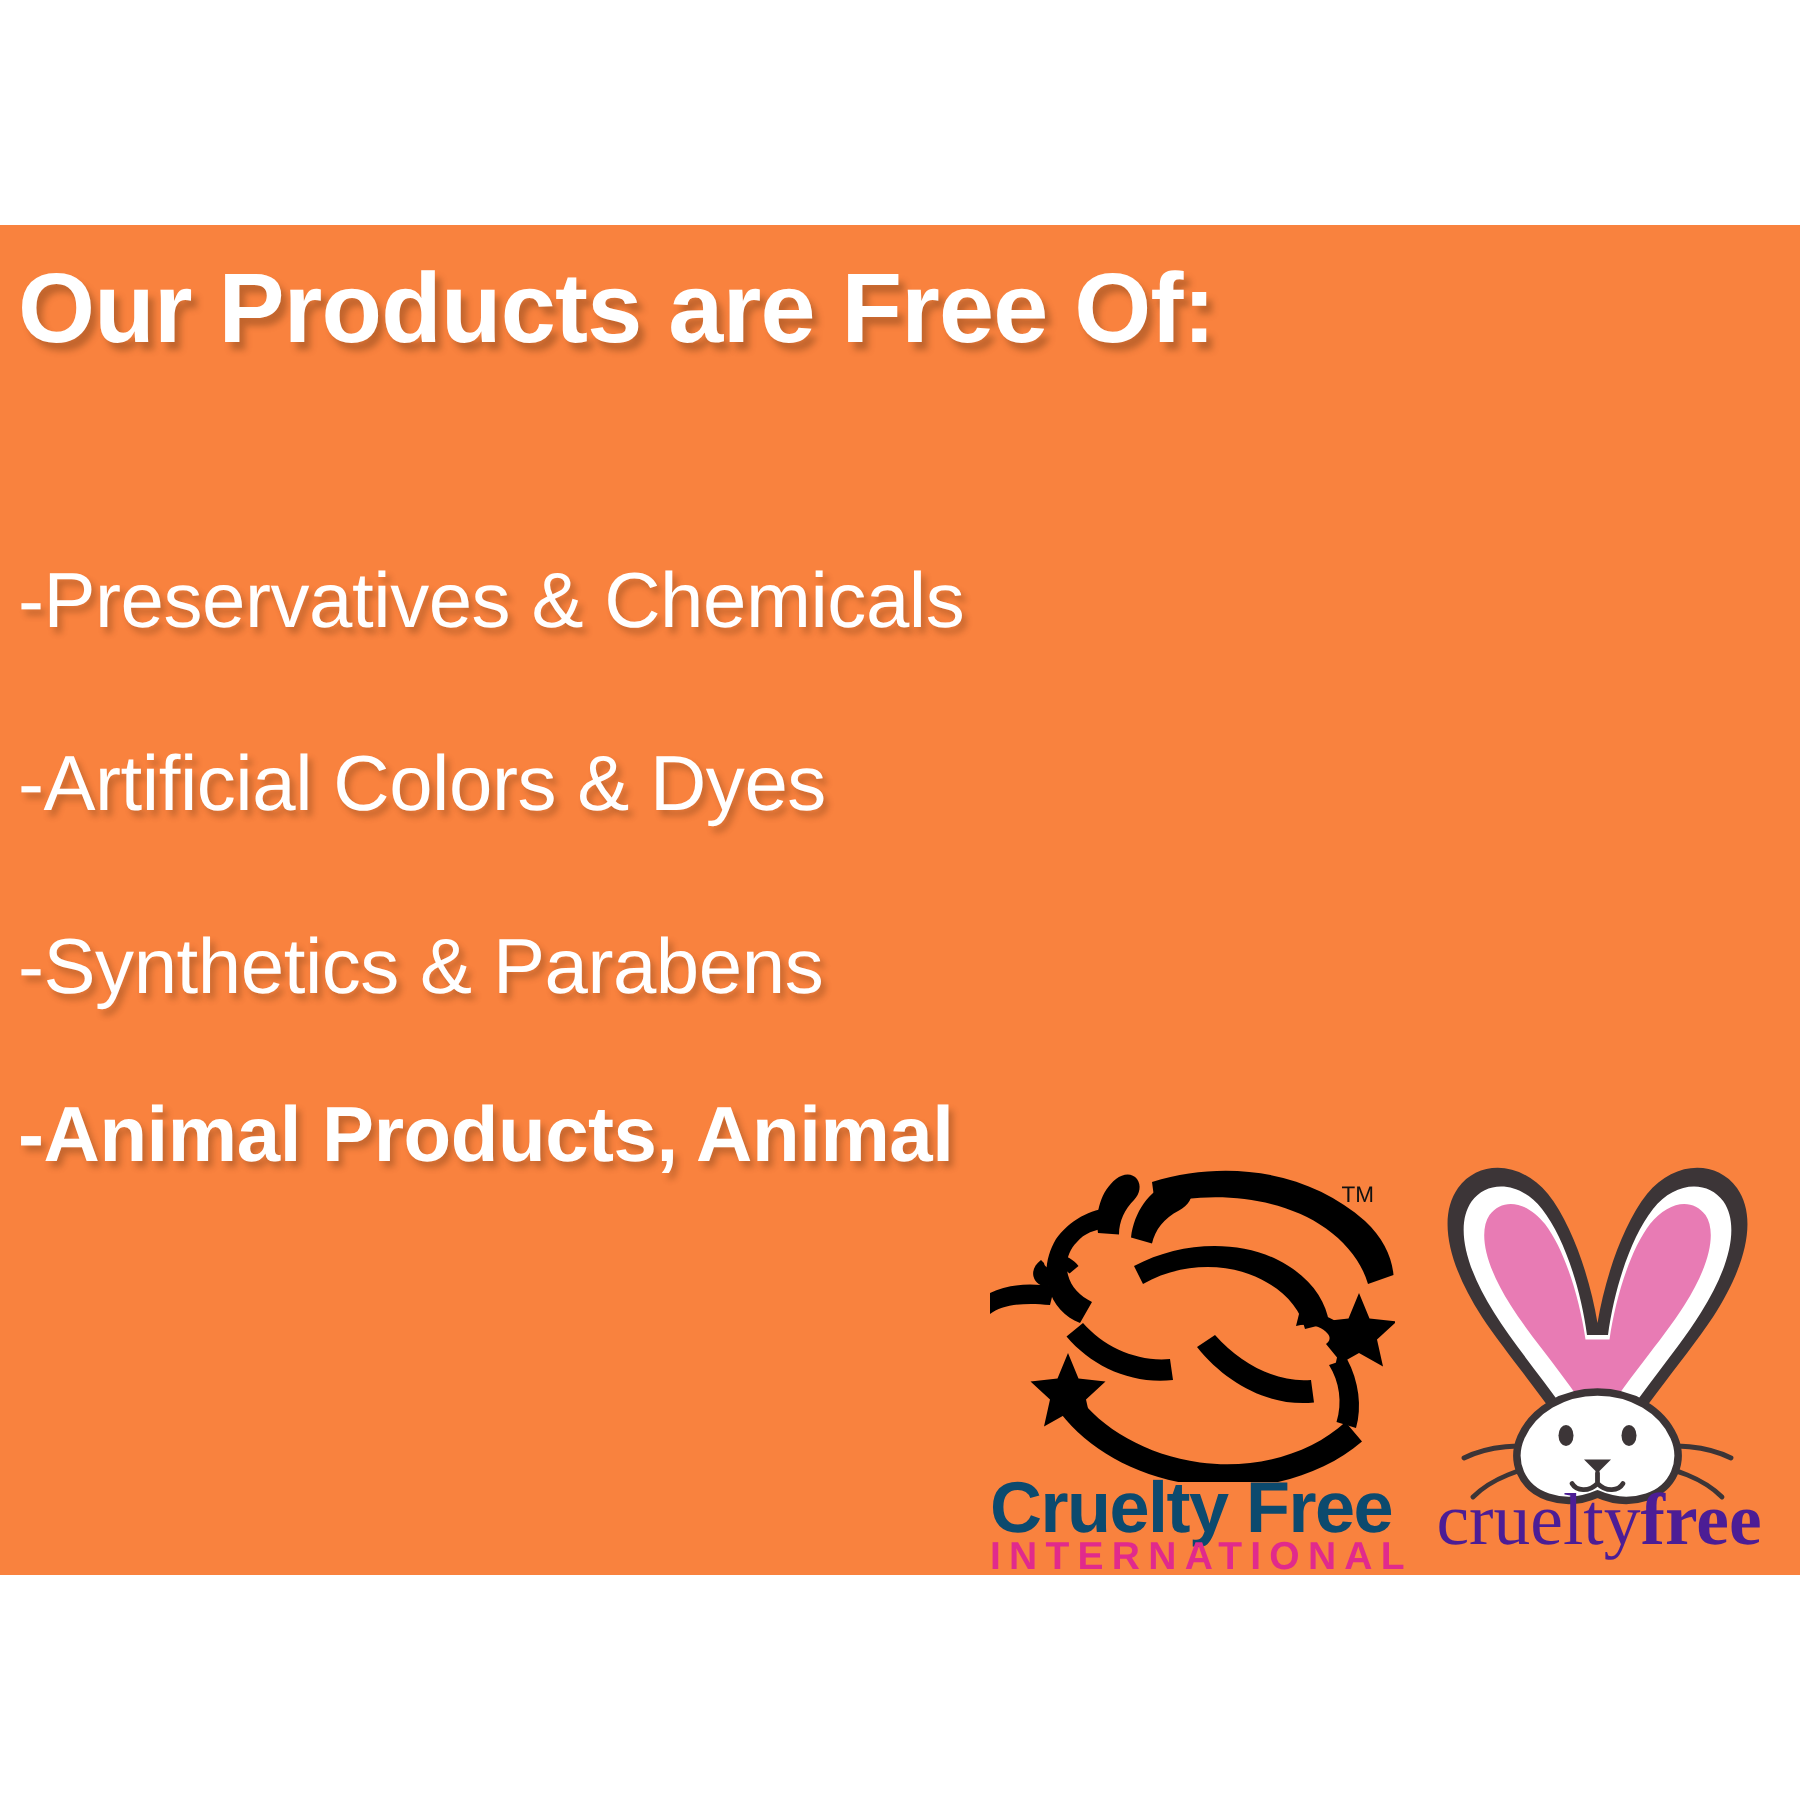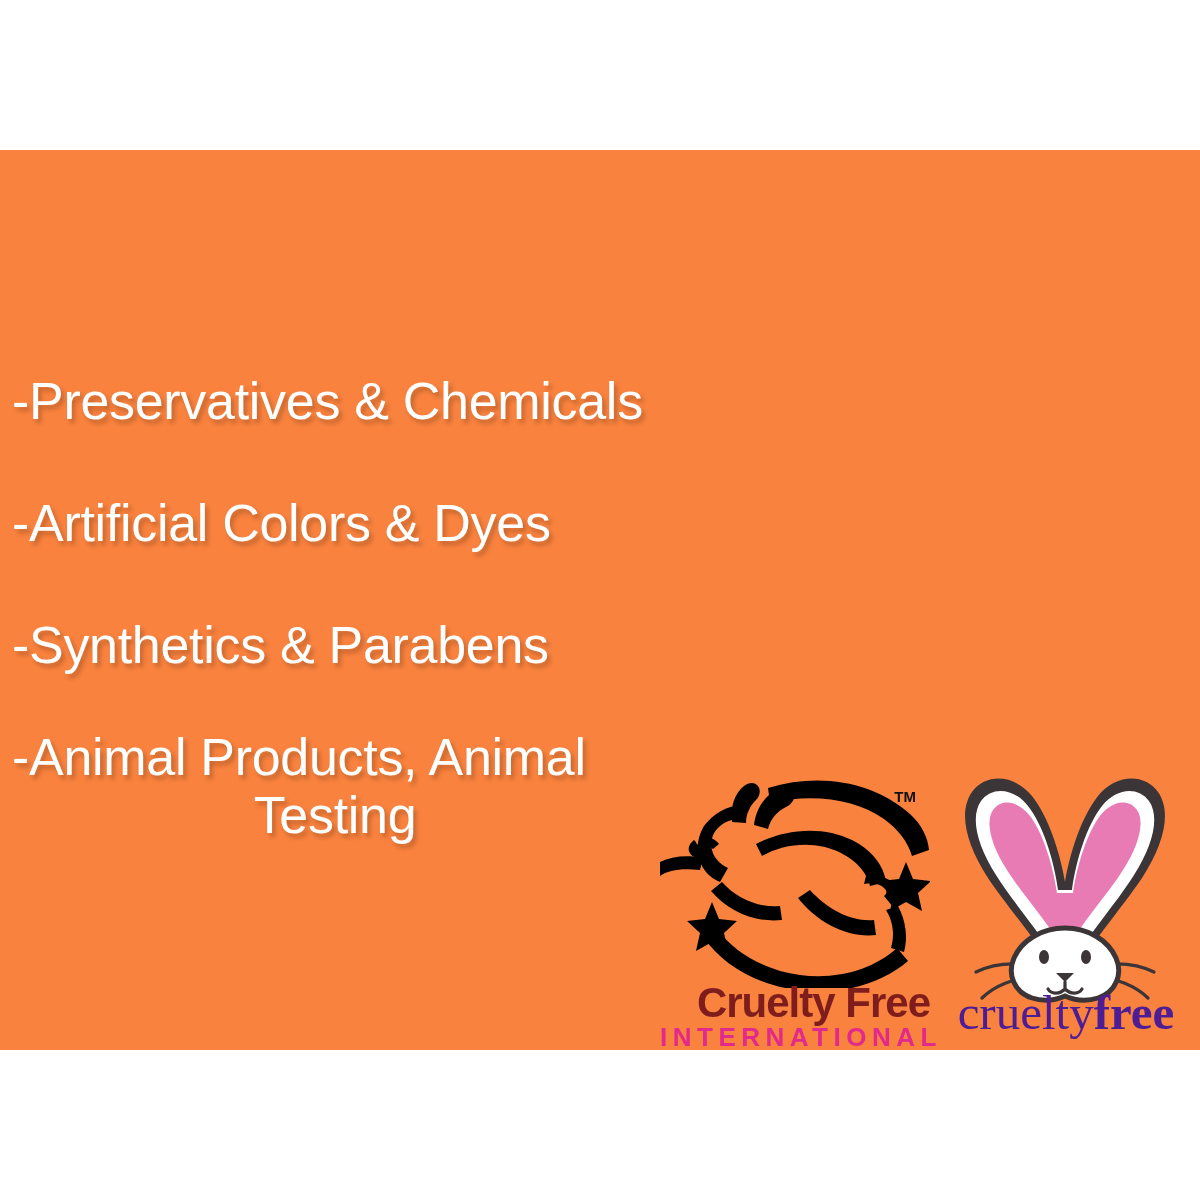--- a/index.html
+++ b/index.html
@@ -59,50 +59,50 @@
   #bullet-0 { left: 12px; top: 222px; }
   #bullet-1 { left: 12px; top: 344px; }
   #bullet-2 { left: 12px; top: 466px; }
   #bullet-3 {
     left: 12px;
     top: 578px;
     width: 646px;
     text-align: center;
     white-space: normal;
   }
-  #bullet-3 .ln1 { display: block; text-align: left; }
+  #bullet-3 .ln1 { display: block; text-align: left; font-weight: bold; }
   #bullet-3 .ln2 { display: block; }
   #bullet-3 .ln3 { display: block; }
 
   
   #logo-cfi {
     position: absolute;
     left: 660px;
     top: 620px;
     width: 270px;
     height: 290px;
   }
   #cfi-mark { position: absolute; left: 0; top: 0; width: 270px; height: 218px; }
   #cfi-tm {
     position: absolute;
     right: 14px;
     top: 18px;
     font-size: 15px;
-    font-weight: bold;
+    font-weight: normal;
     color: #111111;
     letter-spacing: 0px;
   }
   #cfi-word {
     position: absolute;
     left: 0; top: 212px;
     width: 270px;
-    text-align: right;
-    font-size: 42px;
+    text-align: left;
+    font-size: 48px;
     font-weight: bold;
-    color: #7f1d1d;
+    color: #0c4a6e;
     letter-spacing: -1px;
     line-height: 1;
   }
   #cfi-sub {
     position: absolute;
     left: 0; top: 254px;
     width: 270px;
     text-align: center;
     font-size: 26px;
     font-weight: bold;
@@ -133,30 +133,30 @@
   #cf2-word .w1 { color: #4c1d95; }
   #cf2-word .w2 { color: #4c1d95; font-weight: bold; }
 </style>
 </head>
 <body>
 
 <div id="poster">
 
   <div id="banner">
 
+    <div id="headline">Our Products are Free Of:</div>
 
     <div class="bullet" id="bullet-0">-Preservatives &amp; Chemicals</div>
 
     <div class="bullet" id="bullet-2">-Synthetics &amp; Parabens</div>
 
     <div class="bullet" id="bullet-1">-Artificial Colors &amp; Dyes</div>
 
     <div class="bullet" id="bullet-3">
       <span class="ln1">-Animal Products, Animal</span>
-      <span class="ln3">Testing</span>
     </div>
 
     <div id="logo-cfi">
 
       <svg id="cfi-mark" viewBox="0 0 270 218">
         <g fill="#000000">
 
           <path d="M108 18 C160 2 214 12 250 44 C262 55 268 68 269 80 L252 86 C248 72 238 59 224 49 C196 29 152 23 110 33 Z"></path>
 
           <path d="M58 160 C74 182 104 200 140 205 C178 210 214 199 237 178 L248 191 C221 214 180 226 138 220 C96 215 62 194 44 168 Z"></path>

